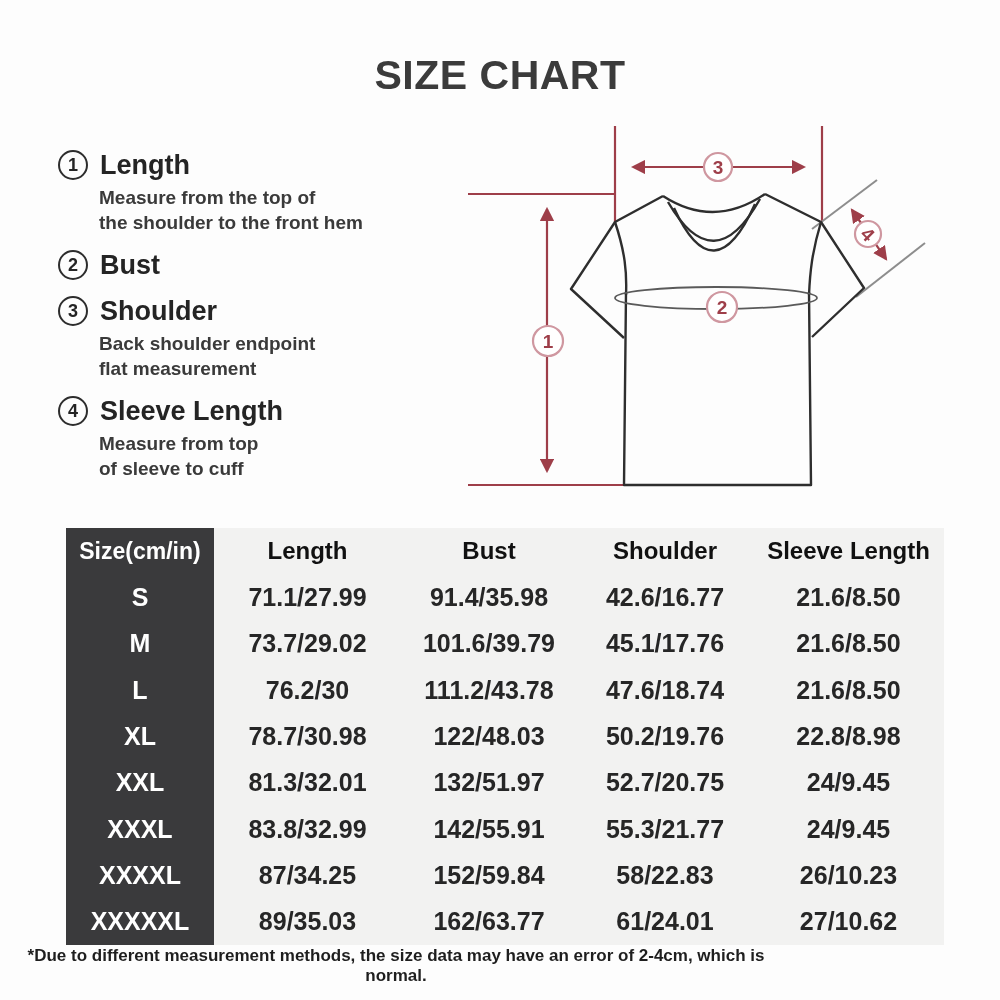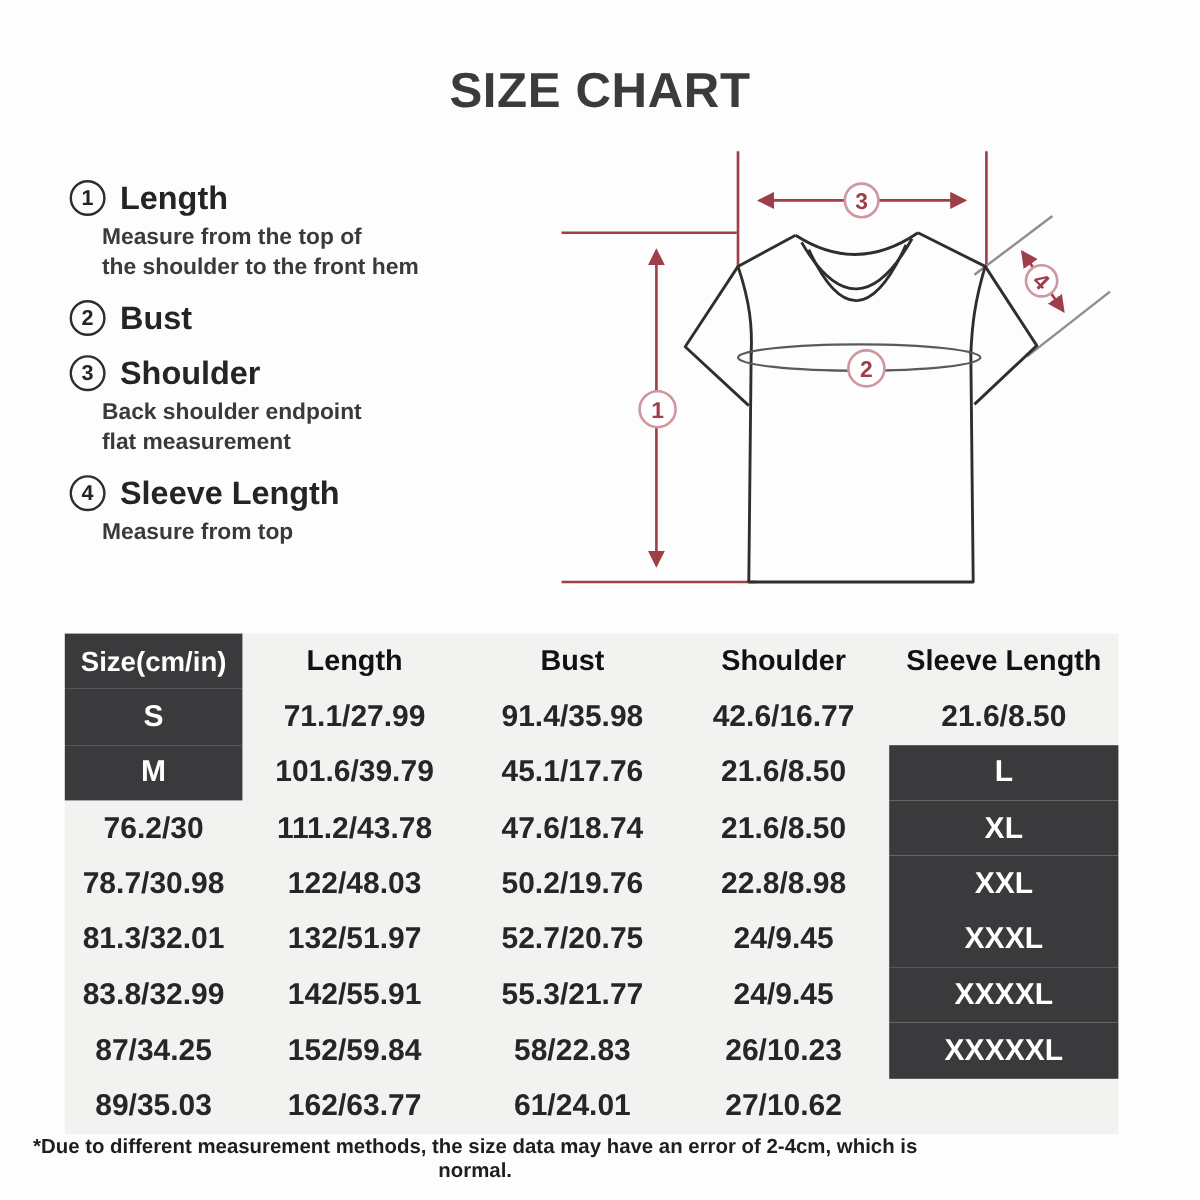--- a/index.html
+++ b/index.html
@@ -19,26 +19,26 @@
   
   .guide{position:absolute; left:58px; top:149px; width:400px;}
   .g-item{margin-bottom:12px;}
   .g-head{display:flex; align-items:center; font-size:27px; font-weight:bold; color:#242424; line-height:32px;}
   .g-num{
     width:26px; height:26px; border:2.5px solid #2d2d2d; border-radius:50%;
     display:flex; align-items:center; justify-content:center;
     font-size:18px; font-weight:bold; color:#242424;
     margin-right:12px; flex:0 0 auto;
   }
-  .g-desc{margin:4px 0 14px 27px; font-size:19px; font-weight:bold; color:#3a3a3a; line-height:25px;}
+  .g-desc{margin:4px 0 14px 41px; font-size:19px; font-weight:bold; color:#3a3a3a; line-height:25px;}
   
   .diagram{position:absolute; left:450px; top:108px; width:500px; height:425px;}
   
   .size-table{
-    position:absolute; left:54px; top:528px; width:878px;
+    position:absolute; left:66px; top:528px; width:878px;
     display:grid;
     grid-template-columns:148px 187px 176px 176px 191px;
     grid-auto-rows:46.33px;
     background:#f2f2f1;
   }
   .cell{
     display:flex; align-items:center; justify-content:center;
     font-weight:bold; font-size:25px; color:#262626;
     white-space:nowrap;
   }
@@ -84,20 +84,21 @@
         <div class="g-line">flat measurement</div>
       </div>
     </div>
     <div class="g-item">
       <div class="g-head">
         <span class="g-num">4</span>
         <span class="g-label">Sleeve Length</span>
       </div>
       <div class="g-desc">
         <div class="g-line">Measure from top</div>
+        <div class="g-line">of sleeve to cuff</div>
       </div>
     </div>
   </div>
 
 <svg class="diagram" viewBox="450 108 500 425" xmlns="http://www.w3.org/2000/svg">
   <defs>
     <marker id="ah" viewBox="0 0 10 10" refX="8.5" refY="5" markerWidth="6.5" markerHeight="6.5" orient="auto-start-reverse">
       <path d="M0,0 L10,5 L0,10 Z" fill="#9e3e49"></path>
     </marker>
   </defs>
@@ -148,20 +149,21 @@
     <div class="cell th">Length</div>
     <div class="cell th">Bust</div>
     <div class="cell th">Shoulder</div>
     <div class="cell th">Sleeve Length</div>
     <div class="cell size-col">S</div>
     <div class="cell">71.1/27.99</div>
     <div class="cell">91.4/35.98</div>
     <div class="cell">42.6/16.77</div>
     <div class="cell">21.6/8.50</div>
     <div class="cell size-col">M</div>
+    <div class="cell">73.7/29.02</div>
     <div class="cell">101.6/39.79</div>
     <div class="cell">45.1/17.76</div>
     <div class="cell">21.6/8.50</div>
     <div class="cell size-col">L</div>
     <div class="cell">76.2/30</div>
     <div class="cell">111.2/43.78</div>
     <div class="cell">47.6/18.74</div>
     <div class="cell">21.6/8.50</div>
     <div class="cell size-col">XL</div>
     <div class="cell">78.7/30.98</div>

